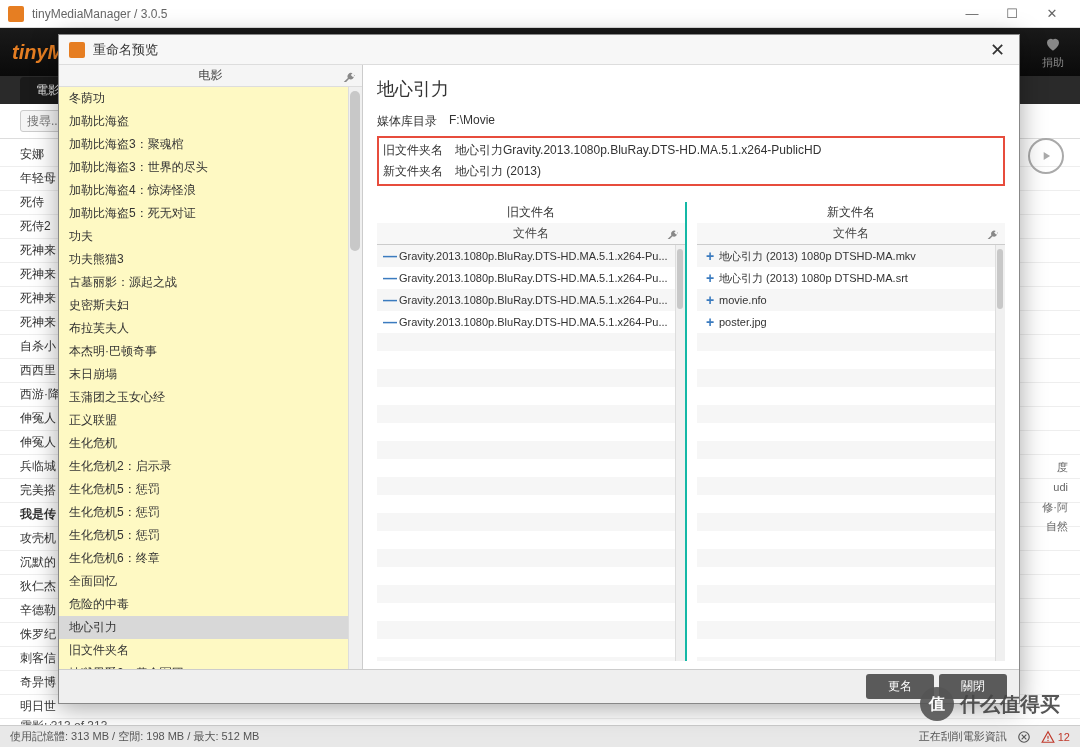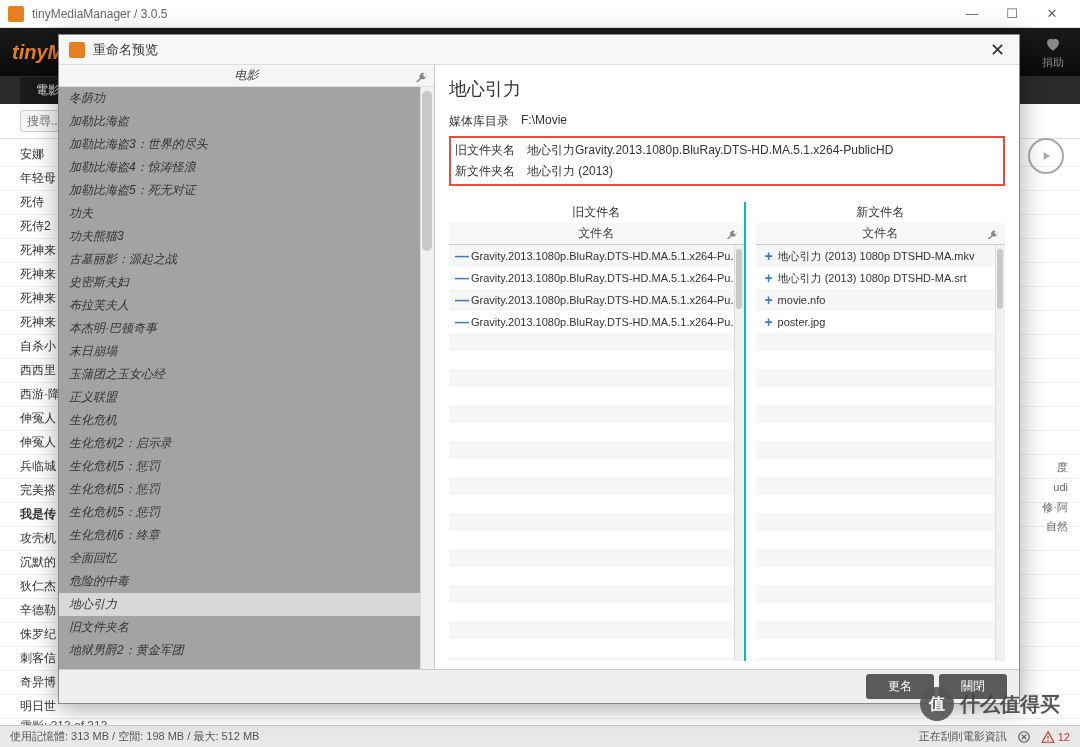--- a/index.html
+++ b/index.html
@@ -35,21 +35,21 @@
 
 .dialog { position: absolute; top: 34px; left: 58px; width: 962px; height: 670px; background: #fff; border: 1px solid #888; box-shadow: 0 4px 24px rgba(0,0,0,0.35); display: flex; flex-direction: column; }
 .dlg-title { height: 30px; background: #f7f7f7; display: flex; align-items: center; padding: 0 10px; border-bottom: 1px solid #ddd; }
 .dlg-title .icon { width: 16px; height: 16px; background: #e67e22; border-radius: 2px; margin-right: 8px; }
 .dlg-title .txt { font-size: 13px; color: #333; flex: 1; }
 .dlg-title .close { font-size: 18px; color: #333; cursor: pointer; padding: 0 4px; }
 
 .dlg-body { flex: 1; display: flex; overflow: hidden; }
 
 
-.left-pane { width: 376px; border-right: 1px solid #ccc; display: flex; flex-direction: column; background:#a3a3a3;font-style:italic;}
+.left-pane { width: 304px; border-right: 1px solid #ccc; display: flex; flex-direction: column; background:#fef9c3;}
 .left-head { height: 22px; display: flex; align-items: center; justify-content: center; font-size: 12px; color: #444; border-bottom: 1px solid #ddd; position: relative; background:#f5f5f5;}
 .wrench { position: absolute; right: 6px; top: 3px; color: #888; font-size: 13px; cursor:pointer;}
 .left-list { flex: 1; overflow-y: auto; }
 .left-item { padding: 3px 10px; font-size: 12px; color: #333; cursor: pointer; white-space: nowrap; }
 .left-item.selected { background: #d8d8d8; }
 
 
 .right-pane { flex: 1; padding: 12px 14px 8px 14px; display: flex; flex-direction: column; overflow: hidden; }
 .rp-title { font-size: 18px; color: #333; margin-bottom: 10px; }
 .rp-row { display: flex; font-size: 12px; color: #333; padding: 2px 0; }
@@ -186,20 +186,21 @@
               <path fill="#888" d="M22 13l-3 3-4-4 3-3a6 6 0 0 0-8 8l-7 7 2 2 7-7a6 6 0 0 0 8-8l2 2z"></path>
             </svg>
         </span>
       </div>
       <div class="left-list" id="movie-list" style="position:relative;">
         <div class="scrollbar-fake">
             <div class="scrollbar-thumb"></div>
           </div>
       <div class="left-item">冬荫功</div>
           <div class="left-item">加勒比海盗</div>
+          <div class="left-item">加勒比海盗3：聚魂棺</div>
           <div class="left-item">加勒比海盗3：世界的尽头</div>
           <div class="left-item">加勒比海盗4：惊涛怪浪</div>
           <div class="left-item">加勒比海盗5：死无对证</div>
           <div class="left-item">功夫</div>
           <div class="left-item">功夫熊猫3</div>
           <div class="left-item">古墓丽影：源起之战</div>
           <div class="left-item">史密斯夫妇</div>
           <div class="left-item">布拉芙夫人</div>
           <div class="left-item">本杰明·巴顿奇事</div>
           <div class="left-item">末日崩塌</div>

